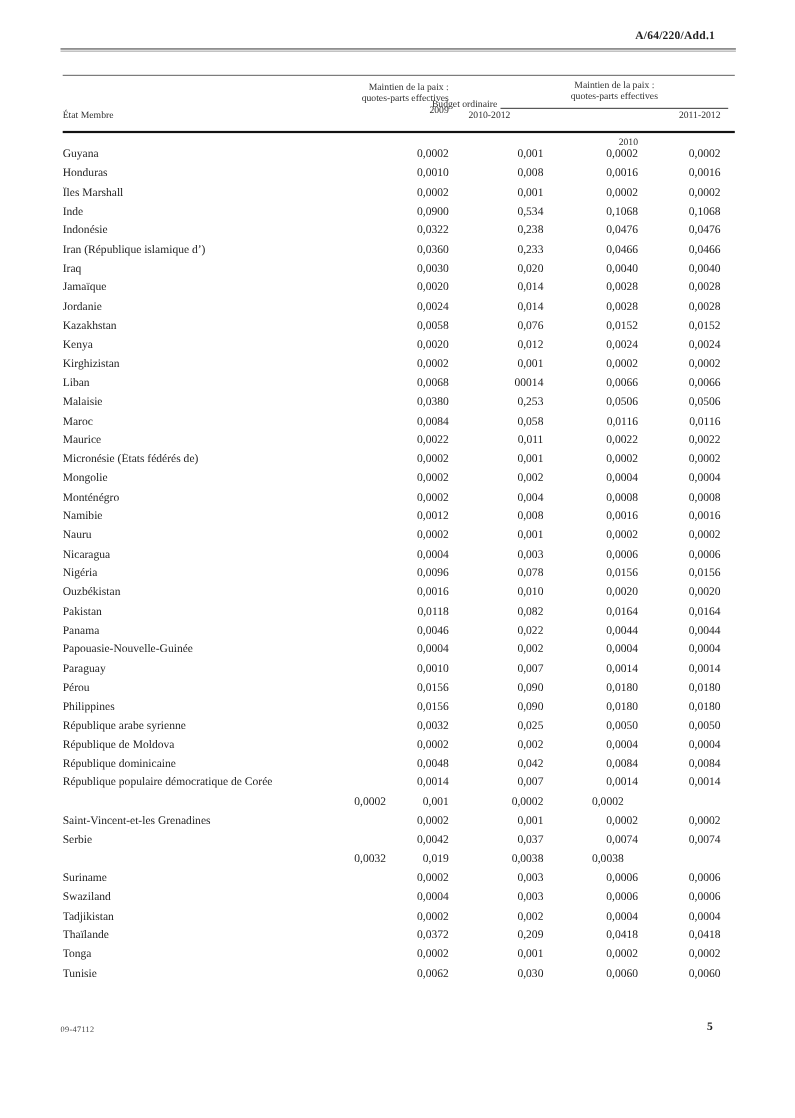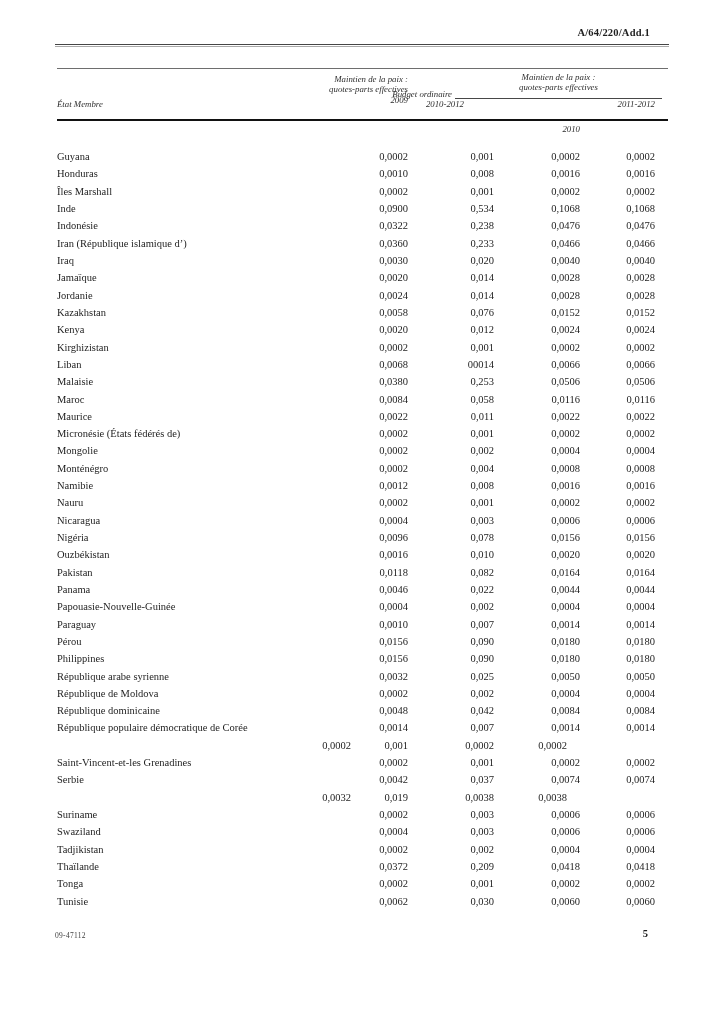--- a/index.html
+++ b/index.html
@@ -13,32 +13,32 @@
   }
   .rule-head {
     position:absolute; top:44px; left:55px; width:614px; height:1px;
     border-top:1.5px solid #464646; border-bottom:1px solid #a9a9a9;
   }
   
   .thead {
     position:absolute; top:68px; left:57px; width:611px; height:50px;
     border-top:1.5px solid #6e6e6e; border-bottom:2.5px solid #121212;
   }
-  .thead .hl { font-style:italic; font-size:8.8px; line-height:9.6px; color:#2e2e2e; white-space:nowrap; }
+  .thead .hl { font-size:8.8px; line-height:9.6px; color:#2e2e2e; white-space:nowrap; }
   .h-member   { position:absolute; left:0;      top:31px; }
   .h-pk2009   { position:absolute; right:260px; top:6px;  text-align:right; }
   .h-pk2009 .yr { margin-top:2px; }
   .h-budget-l1{ position:absolute; right:216px; top:21px; }
   .h-budget-l2{ position:absolute; right:204px; top:31px; }
   .h-group    { position:absolute; left:398px; width:207px; top:4px; text-align:center; }
   .h-rule     { position:absolute; left:398px; width:207px; top:28.5px; border-top:1px solid #474747; }
   .h-2010     { position:absolute; right:88px;  top:40px;margin-top:16px; }
   .h-2011     { position:absolute; right:13px;  top:31px; }
   
-  .tbody { position:absolute; top:120px; left:57px; width:611px; padding-top:28px; }
+  .tbody { position:absolute; top:120px; left:57px; width:611px; padding-top:12px; }
   .row {
     display:grid; grid-template-columns:294px 57px 86px 86px 88px;
     height:17.32px; align-items:center; font-size:10.5px; color:#1d1d1d;
   }
   .c      { white-space:nowrap; }
   .c.name { text-align:left; overflow:hidden; }
   .c.v    { text-align:right; font-variant-numeric:tabular-nums; }
   .c.last { padding-right:13px; box-sizing:border-box; }
   
   .footer-num  { position:absolute; left:55px; top:931px; font-size:7.5px; color:#3d3d3d; letter-spacing:.3px; }

